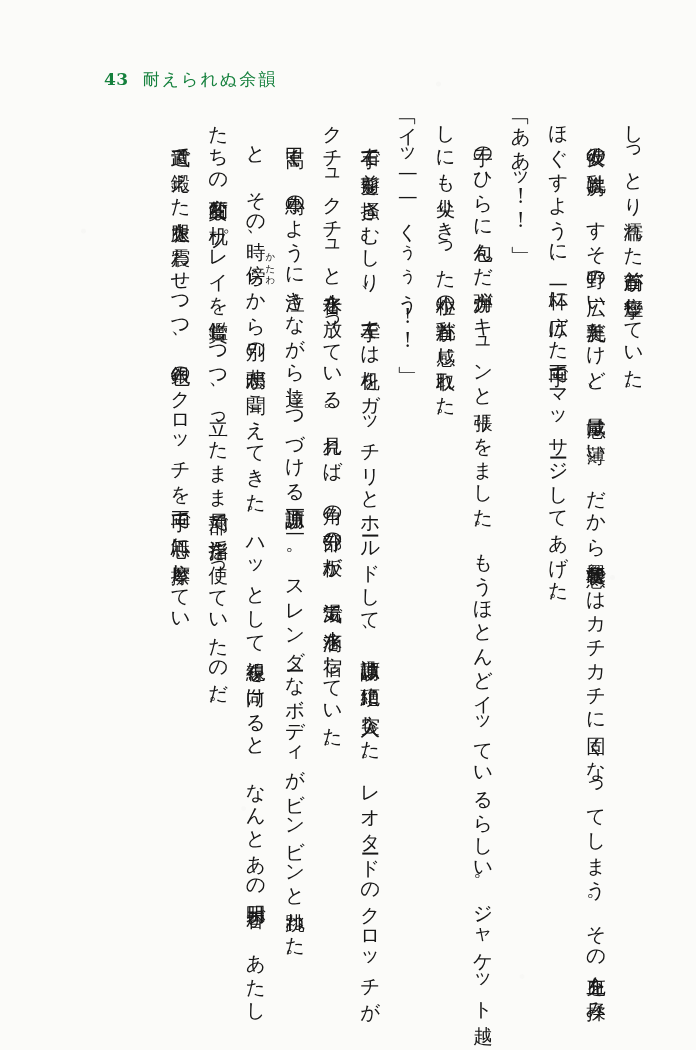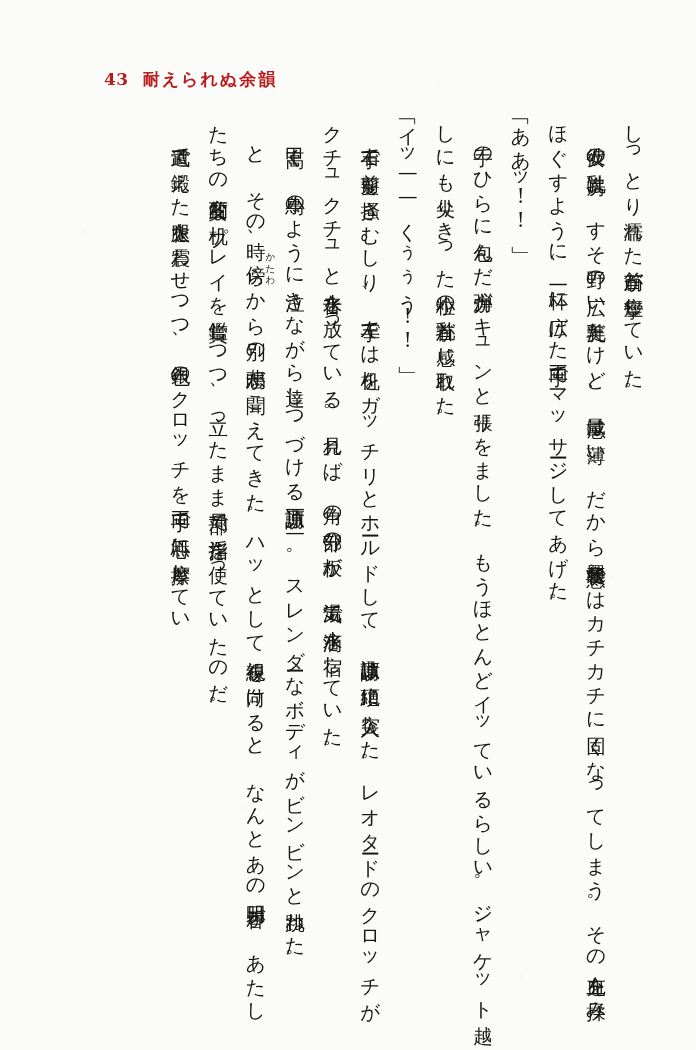--- a/index.html
+++ b/index.html
@@ -32,31 +32,30 @@
   }
 
   
   .runhead {
     position: absolute;
     top: 68px;
     left: 104px;
     display: flex;
     align-items: baseline;
     gap: 14px;
-    color: #b91c1c;
+    color: #15803d;
   }
   .runhead .folio {
     font-size: 17px;
     font-weight: bold;
     letter-spacing: 0.5px;
   }
   .runhead .title {
     font-size: 17px;
     letter-spacing: 2px;
-    font-weight: bold;
   }
 
   
   .textblock {
     position: absolute;
     top: 112px;
     right: 44px;
     left: 86px;
     bottom: 38px;
     writing-mode: vertical-rl;

